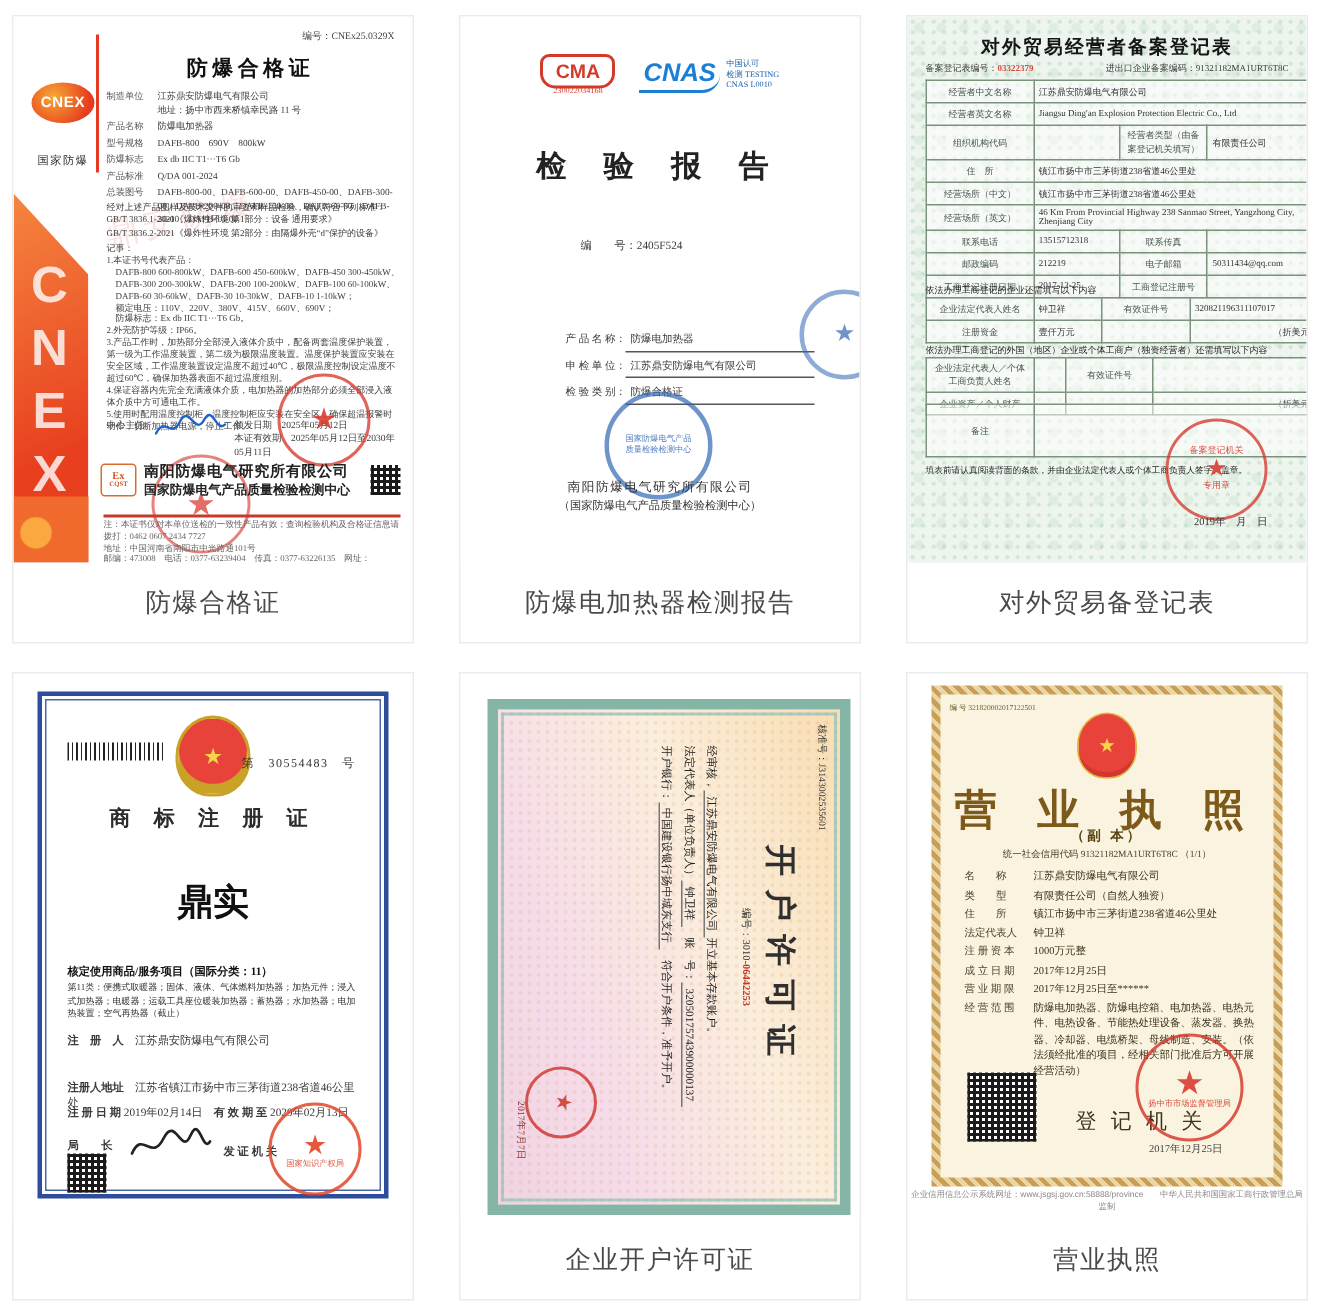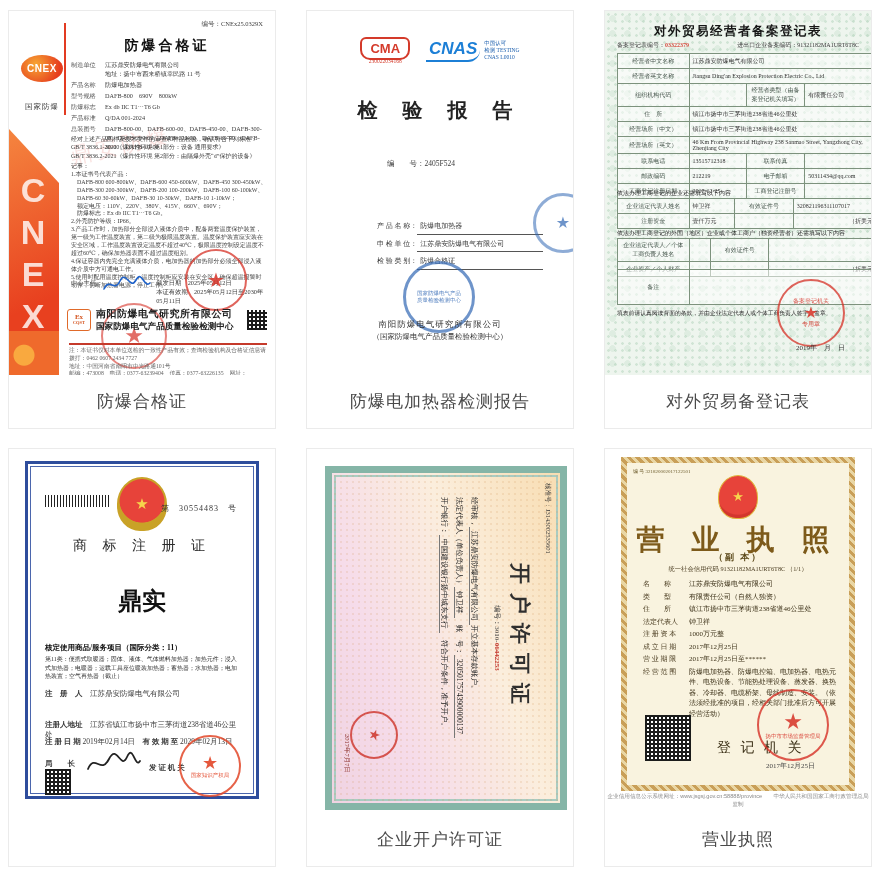--- a/index.html
+++ b/index.html
@@ -63,21 +63,21 @@
   .c3-t2{position:absolute;left:12px;right:12px;}
   .c3-foot{left:12px;right:12px;font-size:5.8px;color:#222;position:absolute;}
   .c3-date{right:26px;bottom:22px;font-size:7px;color:#333;}
   
   .c4-frame{position:absolute;inset:12px 16px 14px 16px;border:3px solid #2e4d9c;}
   .c4-inner{position:absolute;inset:2px;border:1px solid #4b66ad;}
   .c4-barcode{left:14px;top:28px;width:64px;height:12px;background:repeating-linear-gradient(90deg,#222 0 1px,transparent 1px 3px);}
   .c4-emblem{left:0;right:0;top:10px;display:flex;justify-content:center;}
   .c4-emb{width:46px;height:50px;border-radius:50% 50% 46% 46%;background:radial-gradient(circle at 50% 42%,#e7433a 60%,#c9a227 62%);border:2px solid #c9a227;display:flex;align-items:center;justify-content:center;color:#f6d44c;font-size:15px;}
   .c4-no{right:16px;top:36px;font-size:8px;color:#333;letter-spacing:1px;}
-  .c4-title{left:0;right:0;top:70px;text-align:center;font-size:14px;font-weight:normal;letter-spacing:6px;color:#2b2b2b;}
+  .c4-title{left:0;right:0;top:70px;text-align:center;font-size:14px;font-weight:bold;letter-spacing:6px;color:#2b2b2b;}
   .c4-mark{left:0;right:0;top:118px;text-align:center;font-size:24px;font-weight:bold;color:#111;font-family:"Liberation Serif",serif;}
   .c4-chead{left:14px;right:14px;top:176px;font-size:7.5px;font-weight:bold;color:#111;}
   .c4-ctext{left:14px;right:14px;top:188px;font-size:6px;line-height:1.45;color:#333;}
   .c4-reg{left:14px;right:14px;top:222px;font-size:7.5px;}
   .c4-addr{left:14px;right:14px;top:233px;font-size:7.5px;margin-top:20px;}
   .c4-dates{left:14px;right:14px;top:270px;font-size:7.5px;}
   .c4-chief{left:14px;top:292px;font-size:7.5px;font-weight:bold;}
   .c4-issuer{left:118px;top:296px;font-size:7.5px;font-weight:bold;}
   .c4-qr{left:14px;top:302px;width:26px;height:26px;}
   .b{font-weight:bold;}

